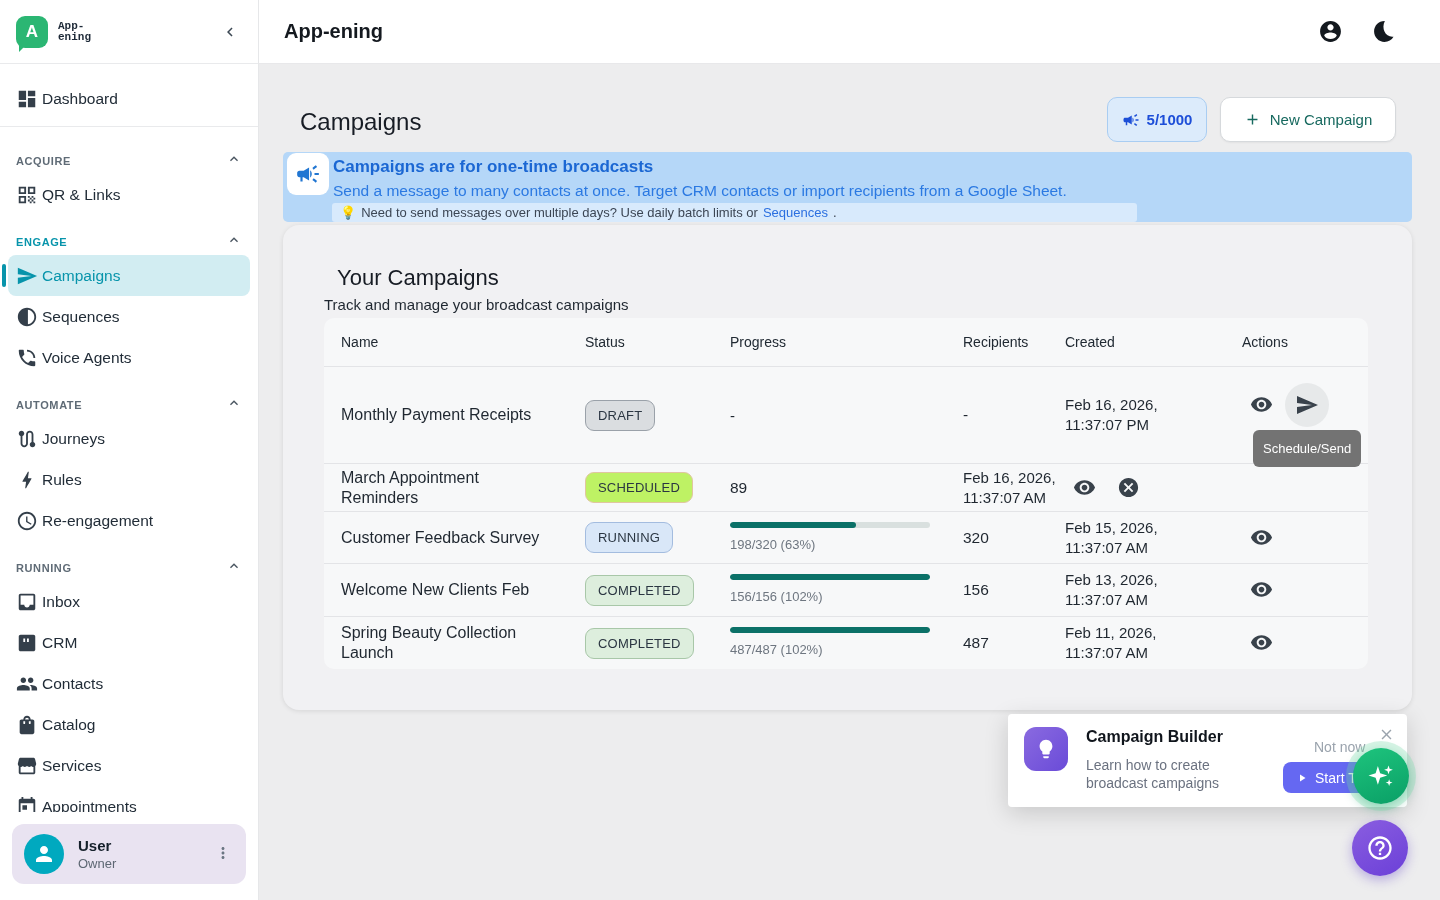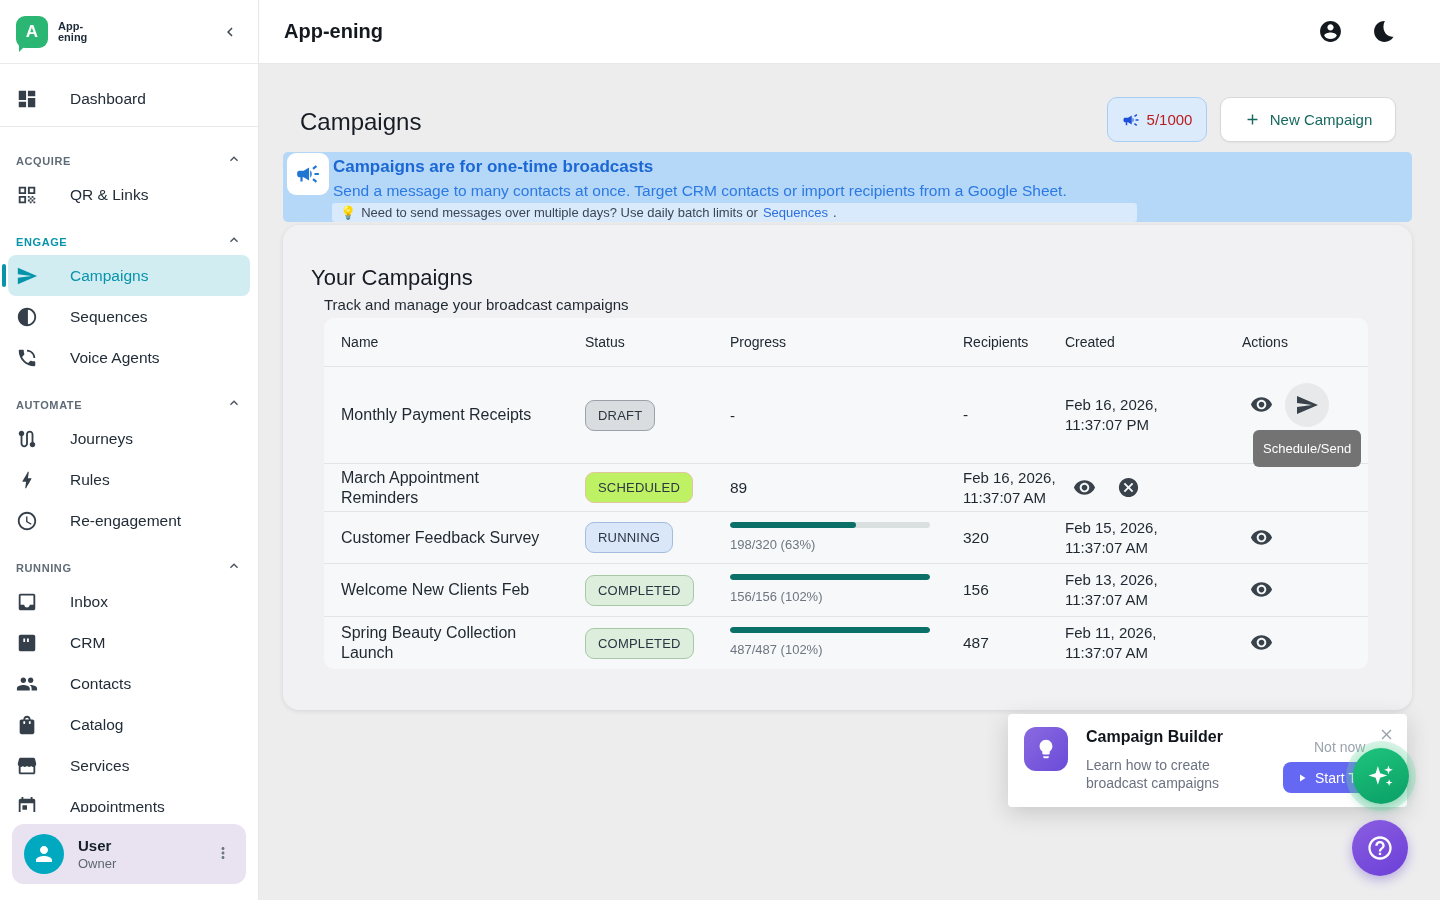--- a/index.html
+++ b/index.html
@@ -6,25 +6,25 @@
   html,body { width:1440px; height:900px; overflow:hidden; }
   body { font-family:"Liberation Sans", sans-serif; background:#ededee; position:relative; color:#1f2933; }
   svg { display:block; }
   .ic { width:22px; height:22px; fill:#343f4a; flex:none; }
 
   
   .sidebar { position:absolute; left:0; top:0; width:259px; height:900px; background:#ffffff; border-right:1px solid #e6e7e9; z-index:20; }
   .side-head { height:64px; border-bottom:1px solid #e9eaec; display:flex; align-items:center; padding:0 16px; gap:10px; }
   .logo-mark { width:32px; height:32px; border-radius:9px; background:#2bb673; color:#fff; font-weight:bold; font-size:17px; display:flex; align-items:center; justify-content:center; position:relative; }
   .logo-mark:after { content:""; position:absolute; left:3px; bottom:-4px; border:5px solid transparent; border-top-color:#2bb673; border-left-color:#2bb673; }
-  .logo-text { font-size:11px; font-weight:bold; color:#1e2a38; line-height:11px; }
+  .logo-text { font-size:11px; font-weight:bold; color:#1e2a38; line-height:11px;font-family:Liberation Mono, monospace; }
   .collapse-btn { margin-left:auto; width:24px; height:24px; display:flex; align-items:center; justify-content:center; cursor:pointer; }
   .collapse-btn svg { width:18px; height:18px; fill:#3c4854; }
   .nav { position:absolute; top:64px; left:0; right:0; height:748px; overflow:hidden; padding-top:14px; }
-  .nav-item { height:41px; display:flex; align-items:center; gap:32px; padding:0 16px; font-size:15.5px; color:#222d38; cursor:pointer; position:relative; }
+  .nav-item { height:41px; display:flex; align-items:center; gap:4px; padding:0 16px; font-size:15.5px; color:#222d38; cursor:pointer; position:relative; }
   .nav-item.active { background:#d2edf2; border-radius:8px; margin:0 8px; padding:0 8px; color:#0794ab; }
   .nav-item.active .ic { fill:#0794ab; }
   .active-bar { position:absolute; left:-6px; top:9px; width:4px; height:23px; background:#0794ab; border-radius:3px; }
   .nav-divider { height:1px; background:#e9eaec; margin:7px 0; }
   .nav-section { height:40px; display:flex; align-items:flex-end; justify-content:space-between; padding:0 16px 7px 16px; }
   .nav-section .sec-label { font-size:11px; font-weight:bold; letter-spacing:.6px; color:#5f6b76; }
   .nav-section.teal .sec-label { color:#0794ab; }
   .nav-section svg { width:16px; height:16px; fill:#4a5560; }
   .user-area { position:absolute; bottom:0; left:0; right:0; height:88px; background:#fff; }
   .user-card { position:absolute; left:12px; right:12px; bottom:16px; height:60px; background:#e9e3f1; border-radius:12px; display:flex; align-items:center; padding:0 12px; gap:14px;justify-content:flex-end; }
@@ -40,37 +40,37 @@
   .topbar-title { font-size:20px; font-weight:bold; color:#14191f; margin-left:25px; }
   .topbar-icons { margin-left:auto; display:flex; align-items:center; gap:28px; margin-right:42px; }
   .topbar-icons .tbtn { width:26px; height:26px; cursor:pointer; }
   .topbar-icons svg { width:25px; height:25px; fill:#14191f; }
 
   
   .content { position:absolute; left:259px; top:64px; right:0; bottom:0; background:#ededee; }
   .page-title { position:absolute; left:41px; top:44px; font-size:24px; color:#171c24; }
   .quota { position:absolute; left:848px; top:33px; width:100px; height:45px; background:#dcebfb; border:1px solid #a9cdf2; border-radius:10px; display:flex; align-items:center; justify-content:center; gap:7px; cursor:pointer; }
   .quota svg { width:18px; height:18px; fill:#1d4fd7; }
-  .quota span { font-size:15px; font-weight:normal; color:#b91c1c; }
+  .quota span { font-size:15px; font-weight:bold; color:#1d4ed8; }
   .new-campaign { position:absolute; left:961px; top:33px; width:176px; height:45px; background:#ffffff; border:1px solid #d6d9dc; border-radius:10px; box-shadow:0 1px 2px rgba(0,0,0,.05); display:flex; align-items:center; justify-content:center; gap:9px; cursor:pointer; }
   .new-campaign svg { width:17px; height:17px; fill:#17695f; }
   .new-campaign span { font-size:15px; color:#17695f; }
 
   
   .banner { position:absolute; left:24px; top:88px; width:1129px; height:70px; background:#b5d7f8; border-radius:5px; z-index:5; }
   .banner-icon { position:absolute; left:4px; top:1px; width:42px; height:42px; background:#ffffff; border-radius:9px; display:flex; align-items:center; justify-content:center; }
   .banner-icon svg { width:26px; height:26px; fill:#2176d2; }
   .banner-title { position:absolute; left:50px; top:5px; font-size:17px; font-weight:bold; color:#1b67d3; }
   .banner-sub { position:absolute; left:50px; top:30px; font-size:15.5px; color:#2b79e2; }
   .banner-tip { position:absolute; left:49px; top:51px; width:805px; height:19px; background:#d8eafc; border-radius:3px; display:flex; align-items:center; gap:5px; padding:0 8px; font-size:13px; color:#3c4654; }
   .banner-tip .tip-link { color:#2b6fe0; cursor:pointer; }
 
   
   .main-card { position:absolute; left:24px; top:161px; width:1129px; height:485px; background:#f1f1f3; border-radius:16px; box-shadow:0 1px 5px rgba(0,0,0,.10); }
-  .card-title { position:absolute; left:28px; top:40px; font-size:22px; color:#171c24; }
+  .card-title { position:absolute; left:54px; top:40px; font-size:22px; color:#171c24; }
   .card-sub { position:absolute; left:41px; top:71px; font-size:15px; font-weight:500; color:#1f2730; }
   .table { position:absolute; left:41px; top:93px; width:1044px; height:351px; background:#f7f8f9; border-radius:10px; overflow:hidden; }
   .trow { display:grid; grid-template-columns:261px 145px 233px 102px 177px 1fr; align-items:center; border-bottom:1px solid #e3e4e7; position:relative; }
   .trow:last-child { border-bottom:none; }
   .thead { height:49px; font-size:14px; color:#212a33; }
   .thead > div:first-child { padding-left:17px; }
   .cell-name { padding-left:17px; font-size:16px; color:#1f2730; line-height:20px; padding-right:28px; }
   .badge { display:inline-block; font-size:13px; color:#2b3642; padding:7px 12px; border-radius:9px; border:1px solid; letter-spacing:.2px; }
   .badge.draft { background:#dadde0; border-color:#9aa1a9; }
   .badge.scheduled { background:#bef264; border-color:#e0c6a0; }

